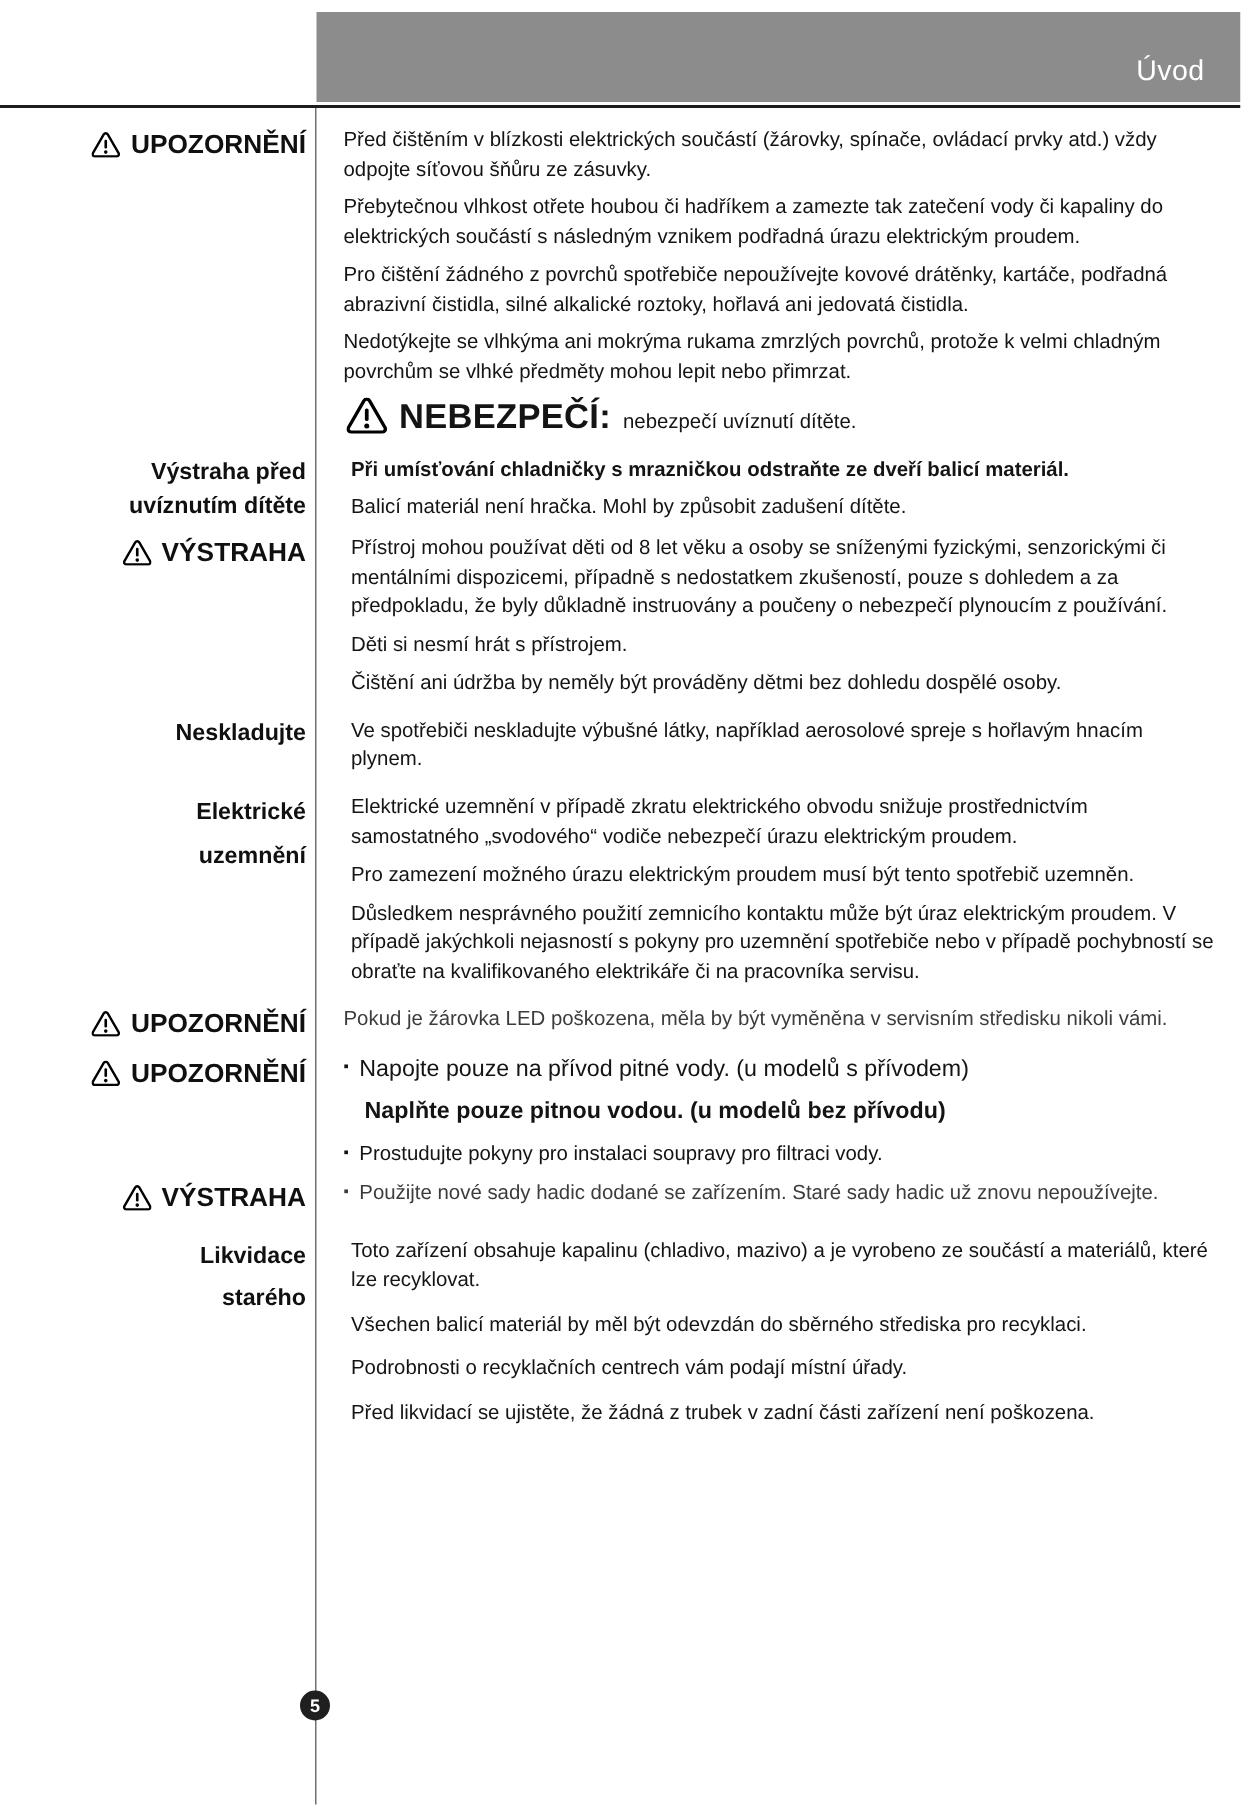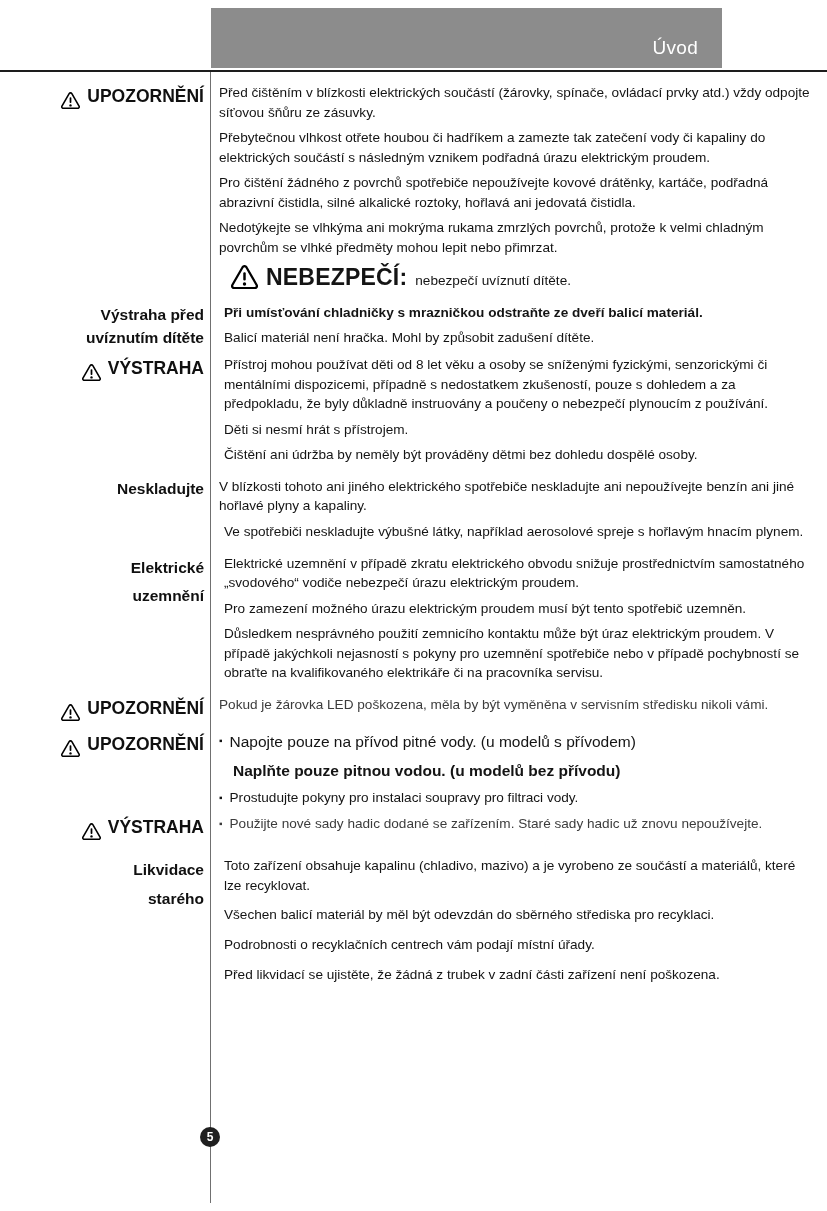--- a/index.html
+++ b/index.html
@@ -5,43 +5,43 @@
   html, body { margin: 0; padding: 0; }
   body {
     width: 827px; height: 1211px;
     position: relative;
     background: #ffffff;
     color: #141414;
     font-family: "Liberation Sans", "DejaVu Sans", sans-serif;
     overflow: hidden;
   }
   .header-bar {
-    position: absolute; top: 8px; left: 211px; width: 511px; height: 60px;
+    position: absolute; top: 8px; left: 211px; width: 616px; height: 60px;
     background: #8c8c8c;
     display: flex; align-items: flex-end; justify-content: flex-end;
     padding: 12px 24px 9px 0; box-sizing: border-box;
   }
   .header-title { color: #ffffff; font-size: 19px; letter-spacing: .3px; }
   .top-rule { position: absolute; top: 70px; left: 0; width: 827px; height: 2px; background: #1d1d1d; }
   .content { position: absolute; top: 72px; left: 0; width: 827px; bottom: 0; padding-top: 11px; box-sizing: border-box; }
   .v-line { position: absolute; top: 0; bottom: 8px; left: 210px; width: 1px; background: #707070; }
 
   .row { display: flex; align-items: flex-start; margin-bottom: 12px; }
   .row.tight { margin-bottom: 6px; }
   .left { flex: 0 0 211px; width: 211px; text-align: right; padding-right: 7px; box-sizing: border-box; }
   .right { flex: 1; padding-left: 8px; padding-right: 14px; box-sizing: border-box; }
 
   .label { font-weight: bold; font-size: 15.5px; line-height: 1.5; color: #101010; }
   .label.lg { font-size: 17.5px; }
   .label.spread { line-height: 1.85; }
-  .icon-label { display: inline-flex; align-items: flex-end; gap: 7px; white-space: nowrap; }
+  .icon-label { display: inline-flex; align-items: center; gap: 7px; white-space: nowrap; }
   .tri-svg { width: 19px; height: 17px; display: block; }
   .danger-line .tri-svg { width: 27px; height: 24px; }
 
-  .para { font-size: 13.6px; line-height: 1.44; margin: 0 0 6px 0; }
+  .para { font-size: 13.6px; line-height: 1.44; margin: 0 0 6px 10px; }
   .para:last-child { margin-bottom: 0; }
   .para.bold { font-weight: bold; }
   .para.gap { margin-bottom: 10px; }
   .indent { padding-left: 5px; }
   .muted { color: #3c3c3c; }
 
   .danger-line { display: flex; align-items: center; gap: 8px; margin: 0 0 6px 12px; text-align: center; }
   .danger-title { font-size: 23px; font-weight: bold; letter-spacing: .2px; }
   .danger-suffix { font-size: 13.6px; padding-top: 7px; }
 
@@ -134,21 +134,20 @@
         <p class="para indent">Děti si nesmí hrát s přístrojem.</p>
         <p class="para indent">Čištění ani údržba by neměly být prováděny dětmi bez dohledu dospělé osoby.</p>
       </div>
     </div>
 
     <div class="row">
       <div class="left">
         <span class="label">Neskladujte</span>
       </div>
       <div class="right">
-        <p class="para">V blízkosti tohoto ani jiného elektrického spotřebiče neskladujte ani nepoužívejte benzín ani jiné hořlavé plyny a kapaliny.</p>
         <p class="para indent">Ve spotřebiči neskladujte výbušné látky, například aerosolové spreje s hořlavým hnacím plynem.</p>
       </div>
     </div>
 
     <div class="row">
       <div class="left">
         <div class="label spread">
           <div>Elektrické</div>
           <div>uzemnění</div>
         </div>

